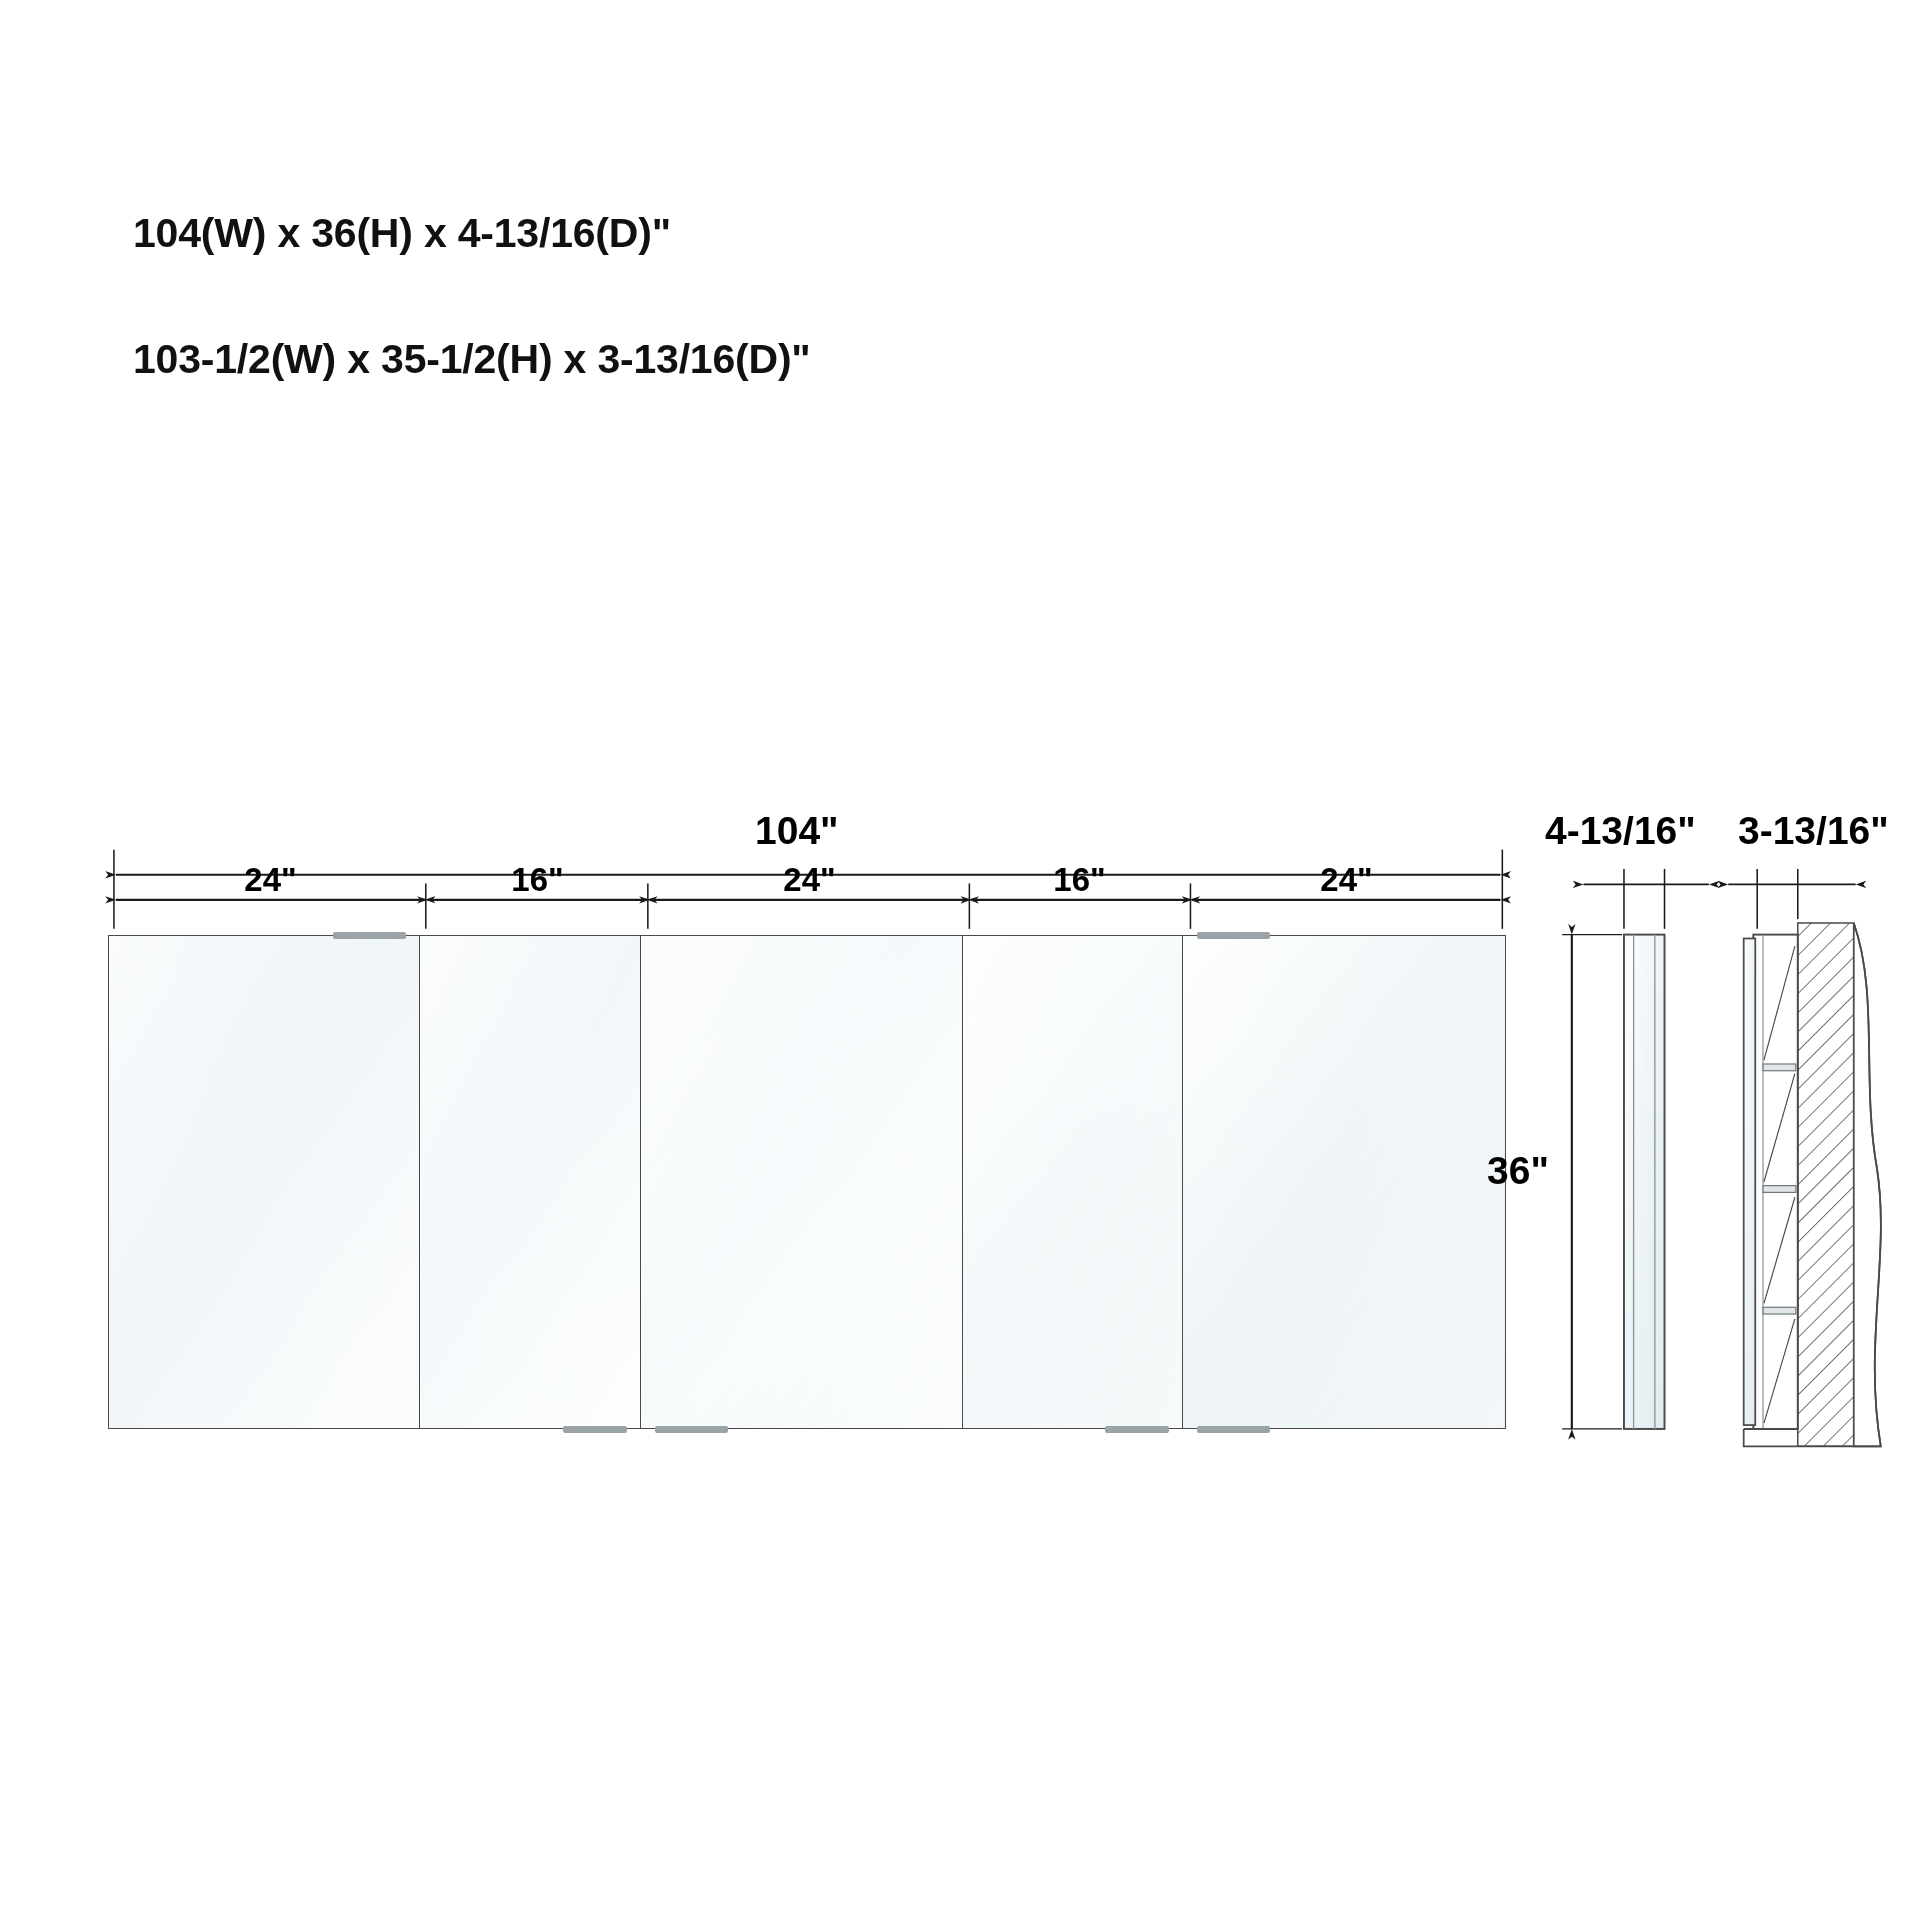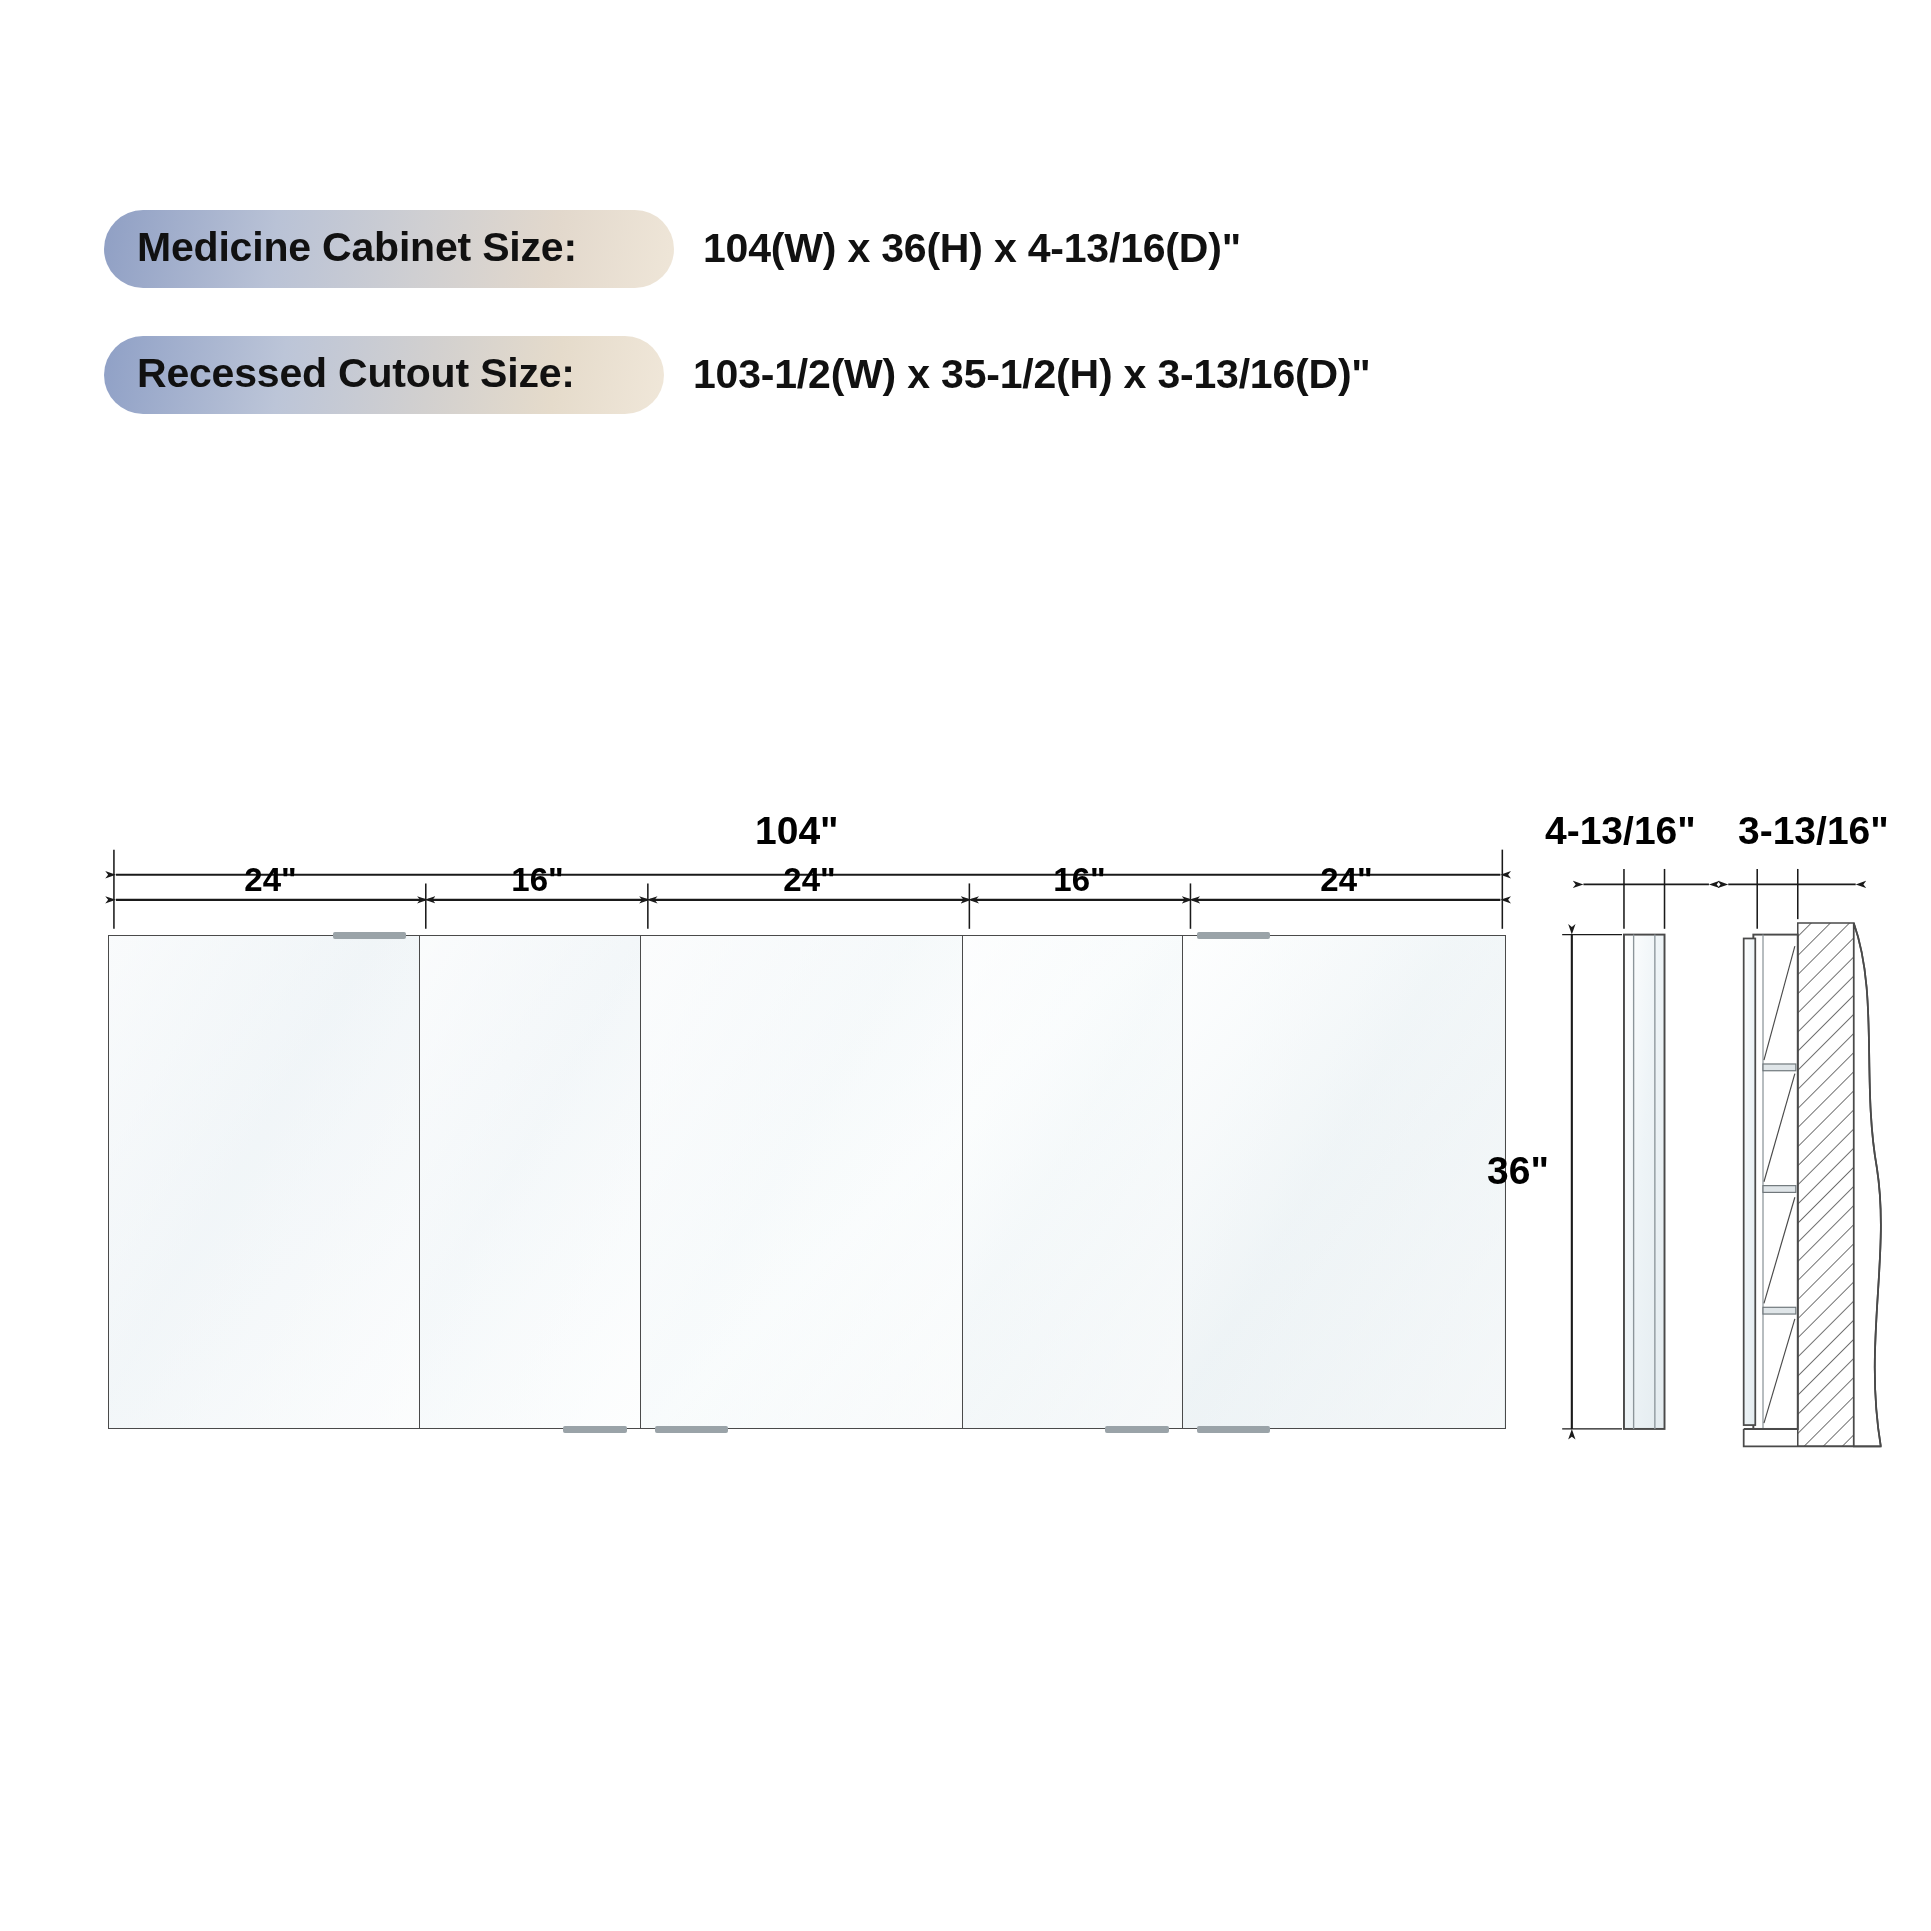--- a/index.html
+++ b/index.html
@@ -110,26 +110,24 @@
     height: 6.8px;
     background: #9aa3a8;
     border-radius: 1.9px;
     bottom: -4.8px;
   }
 </style>
 </head>
 <body>
 
 <div class="spec-row" id="spec-row-1">
-  <div class="spec-pill" id="spec-pill-1">Medicine Cabinet Size:</div>
   <div class="spec-value">104(W) x 36(H) x 4-13/16(D)"</div>
 </div>
 
 <div class="spec-row" id="spec-row-2">
-  <div class="spec-pill" id="spec-pill-2">Recessed Cutout Size:</div>
   <div class="spec-value">103-1/2(W) x 35-1/2(H) x 3-13/16(D)"</div>
 </div>
 
 <div id="drawing">
 
   <svg width="1931" height="1931" style="position:absolute;left:0;top:0;" viewBox="0 0 2000 2000">
     <defs>
       <marker id="arrL" markerWidth="14" markerHeight="14" refX="11" refY="5" orient="auto" markerUnits="userSpaceOnUse">
         <path d="M11,5 L0,1.2 L3,5 L0,8.8 Z" fill="#1a1a1a"></path>
       </marker>

